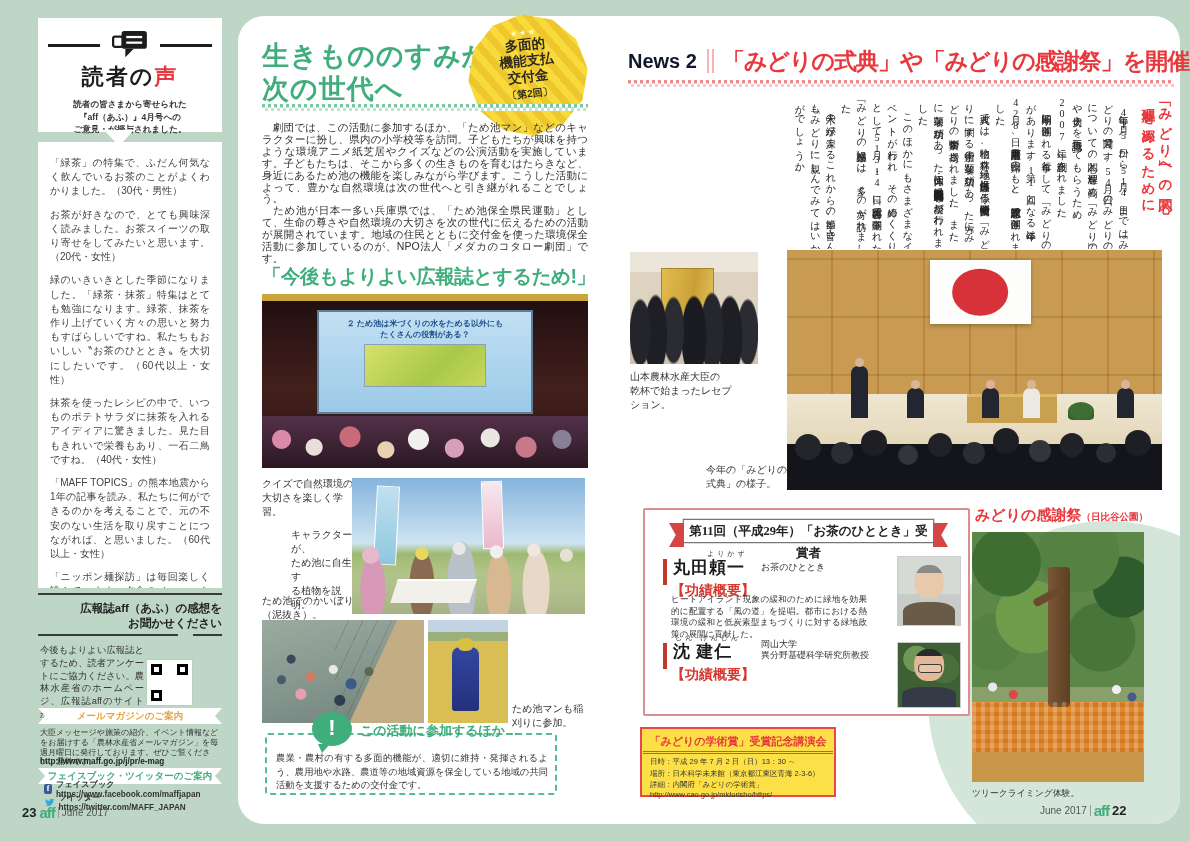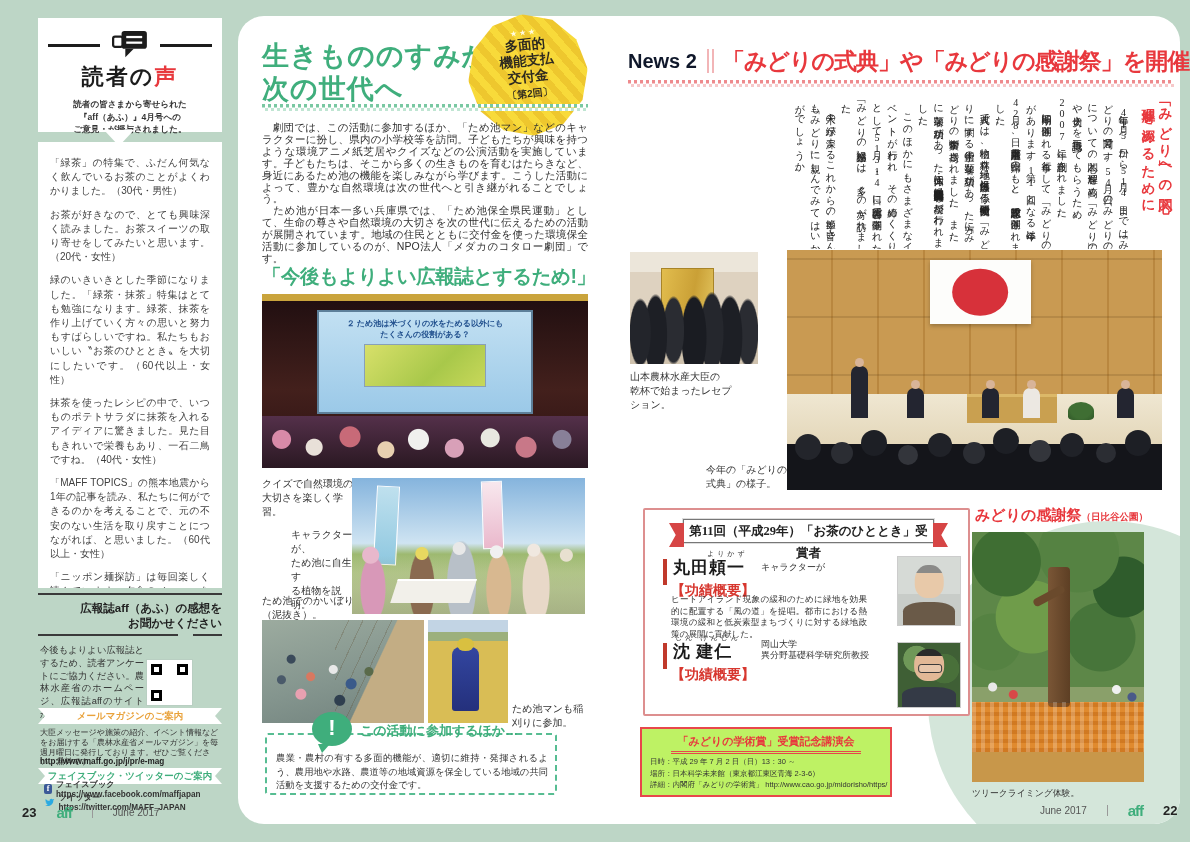--- a/index.html
+++ b/index.html
@@ -39,21 +39,21 @@
   .ribbon { left:38px; width:184px; height:16px; background:#fff; text-align:center; font-size:9.5px; font-weight:bold; line-height:16px;
             clip-path:polygon(0 0,100% 0,calc(100% - 7px) 50%,100% 100%,0 100%,7px 50%); }
   #ribbon-mail { top:708px; color:#e9a23b; }
   #ribbon-sns  { top:768px; color:#3fae7c; }
   #mail-body { left:40px; top:728px; width:182px; font-size:8px; line-height:9.8px; color:#333; }
   #mail-url  { left:40px; top:757px; font-size:8.2px; font-weight:bold; color:#222; }
   .sns-row { left:44px; width:178px; height:12px; font-size:8.2px; font-weight:bold; color:#333; display:flex; align-items:center; gap:4px; }
   #sns-fb { top:783px; } #sns-tw { top:796px; }
   .fb-ic { width:10px; height:10px; background:#3b5998; color:#fff; font:bold 8px "Liberation Serif",serif; text-align:center; line-height:10px; border-radius:2px; }
 
-  .pfoot { font-size:10px; color:#555; display:flex; align-items:center; gap:20px;justify-content:flex-end; }
+  .pfoot { font-size:10px; color:#555; display:flex; align-items:center; gap:3px;justify-content:flex-end; }
   .pfoot .no { font-size:13px; font-weight:bold; color:#222; }
   .pfoot .logo { font-size:15px; font-weight:bold; color:#3fae7c; letter-spacing:-1px; }
   .pfoot .sep { width:1px; height:11px; background:#999; }
   #foot-left { left:22px; top:804px; }
   #foot-right { left:1040px; top:802px; }
 
   
   #pond-title { left:262px; top:40px; width:330px; font-size:27px; font-weight:bold; line-height:33px; color:#3fae7c; letter-spacing:1px; }
   #badge { left:468px; top:14px; width:120px; height:122px; transform:rotate(-6deg);
            background:repeating-linear-gradient(55deg,#f8da3a 0 7px,#eec72e 7px 14px);
@@ -232,21 +232,21 @@
   .w-furi.shift { left:42px; }
   .w-name { position:absolute; left:8px; top:6px; font:bold 17px "Liberation Serif",serif; color:#1a1a1a; letter-spacing:1px; }
   .w-affil { position:absolute; left:96px; top:12px; font-size:9px; color:#333; line-height:11px; }
   .w-affil.two { top:5px; }
   .w-label { position:absolute; left:6px; top:32px; font-size:14px; font-weight:bold; color:#d7372f; }
   .w-sum { position:absolute; left:6px; top:44px; width:196px; font-size:8.6px; line-height:11.6px; color:#333; text-align:justify; }
   .w-photo { position:absolute; right:4px; top:6px; width:64px; height:70px; border:1px solid #ccc; }
   #winner2 .w-photo { height:66px; top:8px; }
 
   
-  #lecture-box { left:640px; top:727px; width:252px; height:70px; border:2px solid #e8474b; background:#bef264; }
+  #lecture-box { left:640px; top:727px; width:196px; height:70px; border:2px solid #e8474b; background:#fde047; }
   #lecture-title { margin:5px auto 3px; width:fit-content; font-size:11px; font-weight:bold; color:#e8383d; border-bottom:3px double #e8474b; padding:0 6px 2px; }
   .lect-line { margin:1.5px 0 0 8px; font-size:7.5px; color:#333; }
 
   
   #kansha-title { left:975px; top:506px; color:#e8383d; }
   #kansha-title .big { font-size:15px; font-weight:bold; }
   #kansha-title .small { font-size:9.5px; font-weight:bold; }
   #cap-tree { left:972px; top:786px; font-size:8.8px; }
 </style>
 </head>
@@ -413,21 +413,21 @@
   </div>
   <div id="cap-ceremony" class="abs cap pl">今年の「みどりの
 式典」の様子。</div>
 
   <div id="award-box" class="abs">
     <div id="award-ribbon">第11回（平成29年）「お茶のひととき」受賞者</div>
     <div class="winner" id="winner1">
       <span class="w-bar"></span>
       <span class="w-furi shift">よりかず</span>
       <span class="w-name">丸田頼一</span>
-      <span class="w-affil">キャラクターが</span>
+      <span class="w-affil">お茶のひととき</span>
       <span class="w-label">【功績概要】</span>
       <span class="w-sum">ヒートアイランド現象の緩和のために緑地を効果的に配置する「風の道」を提唱。都市における熱環境の緩和と低炭素型まちづくりに対する緑地政策の展開に貢献した。</span>
       <span class="w-photo portrait" id="ph-maruta">
         <span class="head"></span>
         <span class="body"></span>
       </span>
     </div>
     <div class="winner" id="winner2">
       <span class="w-bar"></span>
       <span class="w-furi">しん けんじん</span>

